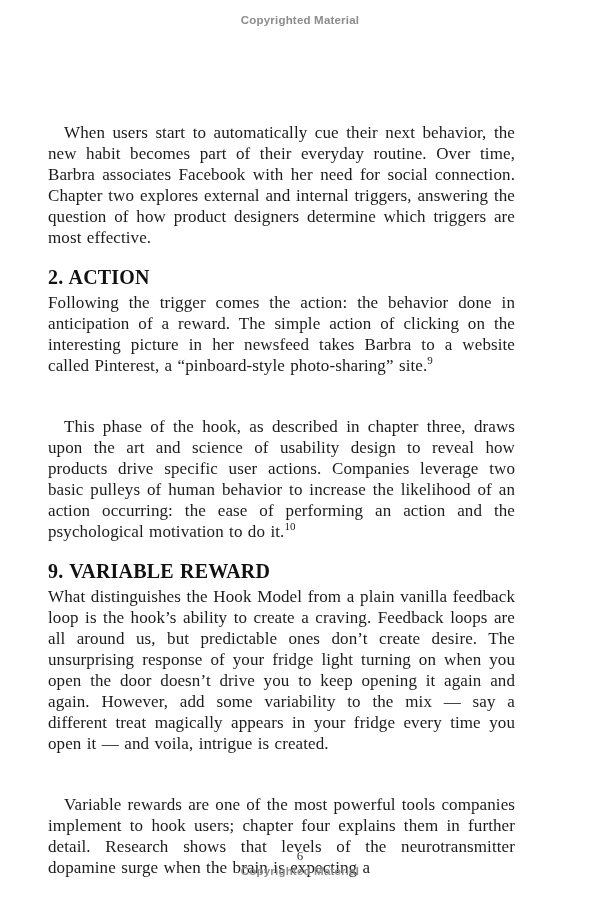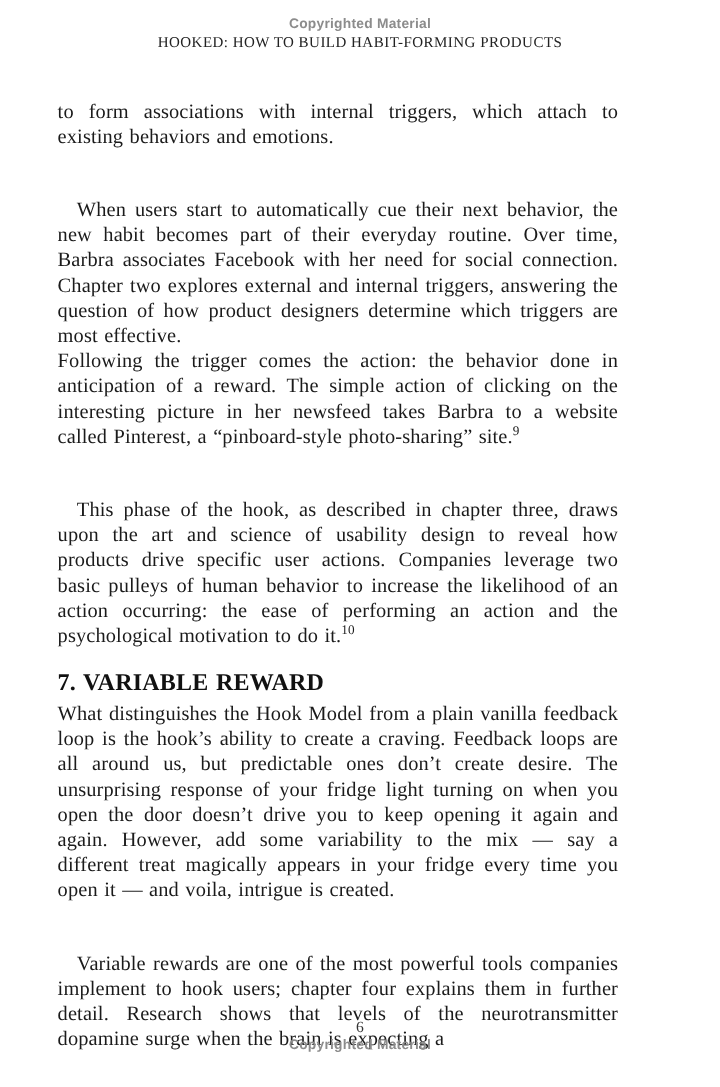--- a/index.html
+++ b/index.html
@@ -87,36 +87,35 @@
     margin-top: 1px;
   }
 </style>
 </head>
 <body>
 
 <div class="page">
 
   <div class="page-header">
     <div class="copyright-notice">Copyrighted Material</div>
-    <div class="running-title">HOOKED: HOW TO BUILD HABIT-FORMING PRODUCTS</div>
   </div>
 
   <div class="text-block">
 
-    <p class="no-indent"><span>to form associations with internal triggers, which attach to existing behaviors and emotions.</span></p>
 
     <p class="indent"><span>When users start to automatically cue their next behavior, the new habit becomes part of their everyday routine. Over time, Barbra associates Facebook with her need for social connection. Chapter two explores external and internal triggers, answering the question of how product designers determine which triggers are most effective.</span></p>
 
+    <h2 class="section-heading">2. ACTION</h2>
 
     <p class="no-indent"><span>Following the trigger comes the action: the behavior done in anticipation of a reward. The simple action of clicking on the interesting picture in her newsfeed takes Barbra to a website called Pinterest, a “pinboard-style photo-sharing” site.</span><sup class="footnote-ref">9</sup></p>
 
     <p class="indent"><span>This phase of the hook, as described in chapter three, draws upon the art and science of usability design to reveal how products drive specific user actions. Companies leverage two basic pulleys of human behavior to increase the likelihood of an action occurring: the ease of performing an action and the psychological motivation to do it.</span><sup class="footnote-ref">10</sup></p>
 
 
-    <h2 class="section-heading">7. VARIABLE REWARD</h2>
+    <h2 class="section-heading">9. VARIABLE REWARD</h2>
 
     <p class="no-indent"><span>What distinguishes the Hook Model from a plain vanilla feedback loop is the hook’s ability to create a craving. Feedback loops are all around us, but predictable ones don’t create desire. The unsurprising response of your fridge light turning on when you open the door doesn’t drive you to keep opening it again and again. However, add some variability to the mix — say a different treat magically appears in your fridge every time you open it — and voila, intrigue is created.</span></p>
 
     <p class="indent"><span>Variable rewards are one of the most powerful tools companies implement to hook users; chapter four explains them in further detail. Research shows that levels of the neurotransmitter dopamine surge when the brain is expecting a</span></p>
 
   </div>
 
   <div class="page-footer">
     <div class="page-number">6</div>
     <div class="copyright-notice">Copyrighted Material</div>

